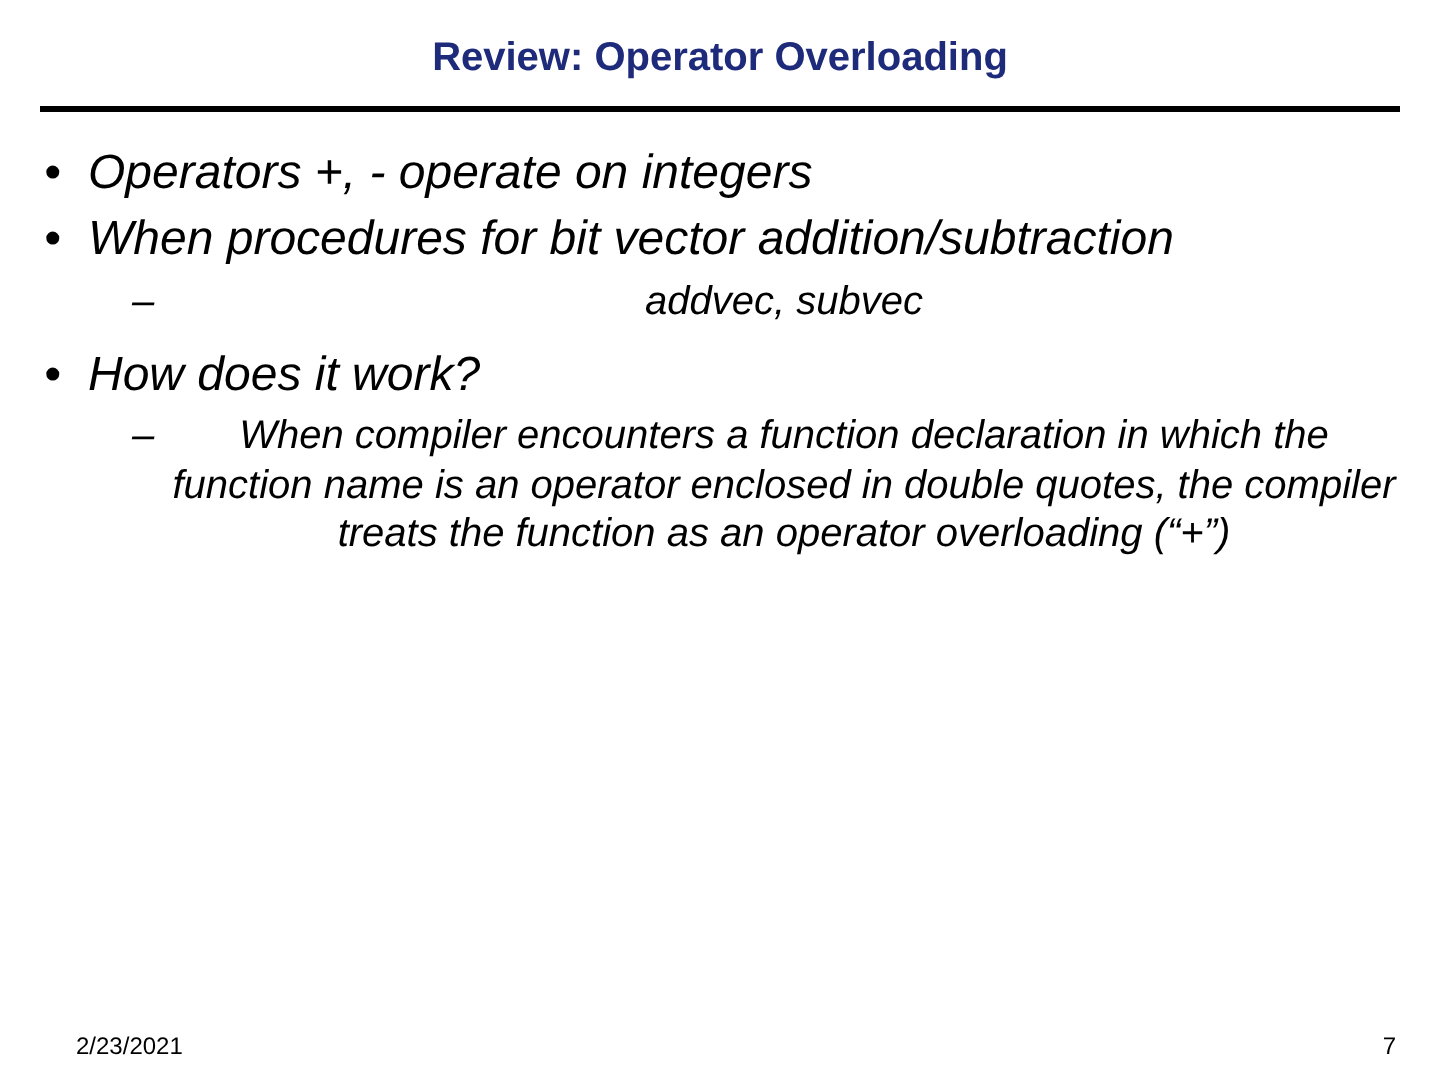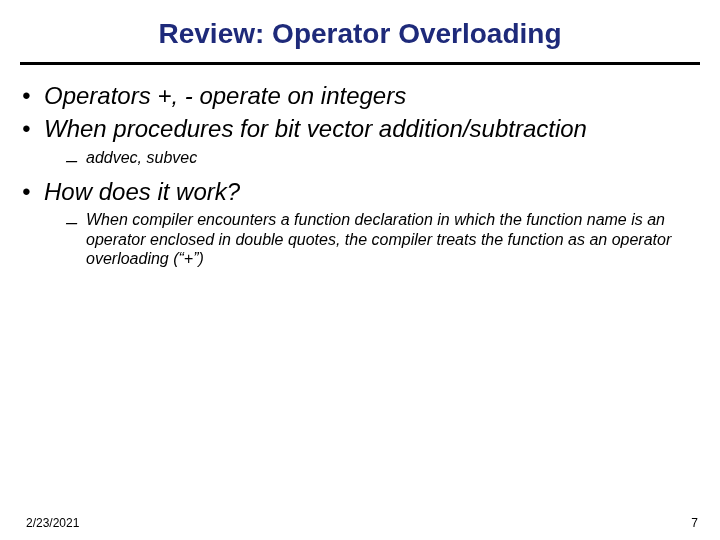--- a/index.html
+++ b/index.html
@@ -14,21 +14,21 @@
   }
   .slide {
     position: relative;
     width: 720px;
     height: 540px;
     box-sizing: border-box;
   }
   .title {
     text-align: center;
     font-weight: bold;
-    font-size: 28px;
+    font-size: 20px;
     color: #1e2a7a;
     padding-top: 18px;
     padding-bottom: 12px;
   }
   .rule {
     margin: 0 20px 16px 20px;
     border: none;
     border-top: 3px solid #000000;
   }
   .body {
@@ -52,38 +52,39 @@
     position: absolute;
     left: 0;
     top: 0;
     font-size: 24px;
     line-height: 1.22;
   }
   ul.level2 {
     list-style: none;
     margin: 4px 0 10px 0;
     padding: 0 0 0 22px;
-    font-size: 16px;
+    font-size: 20px;
+    text-align: center;
   }
   ul.level2 > li {
     position: relative;
     padding-left: 20px;
     margin-bottom: 4px;
   }
   ul.level2 > li::before {
     content: "–";
     position: absolute;
     left: 0;
     top: 0;
     font-size: 20px;
     line-height: 1.22;
   }
   .footer {
     position: absolute;
-    left: 4px;
+    left: 16px;
     right: 0;
     bottom: 10px;
     padding: 0 22px;
     display: flex;
     justify-content: space-between;
     font-size: 12px;
     color: #000000;
   }
 </style>
 </head>

